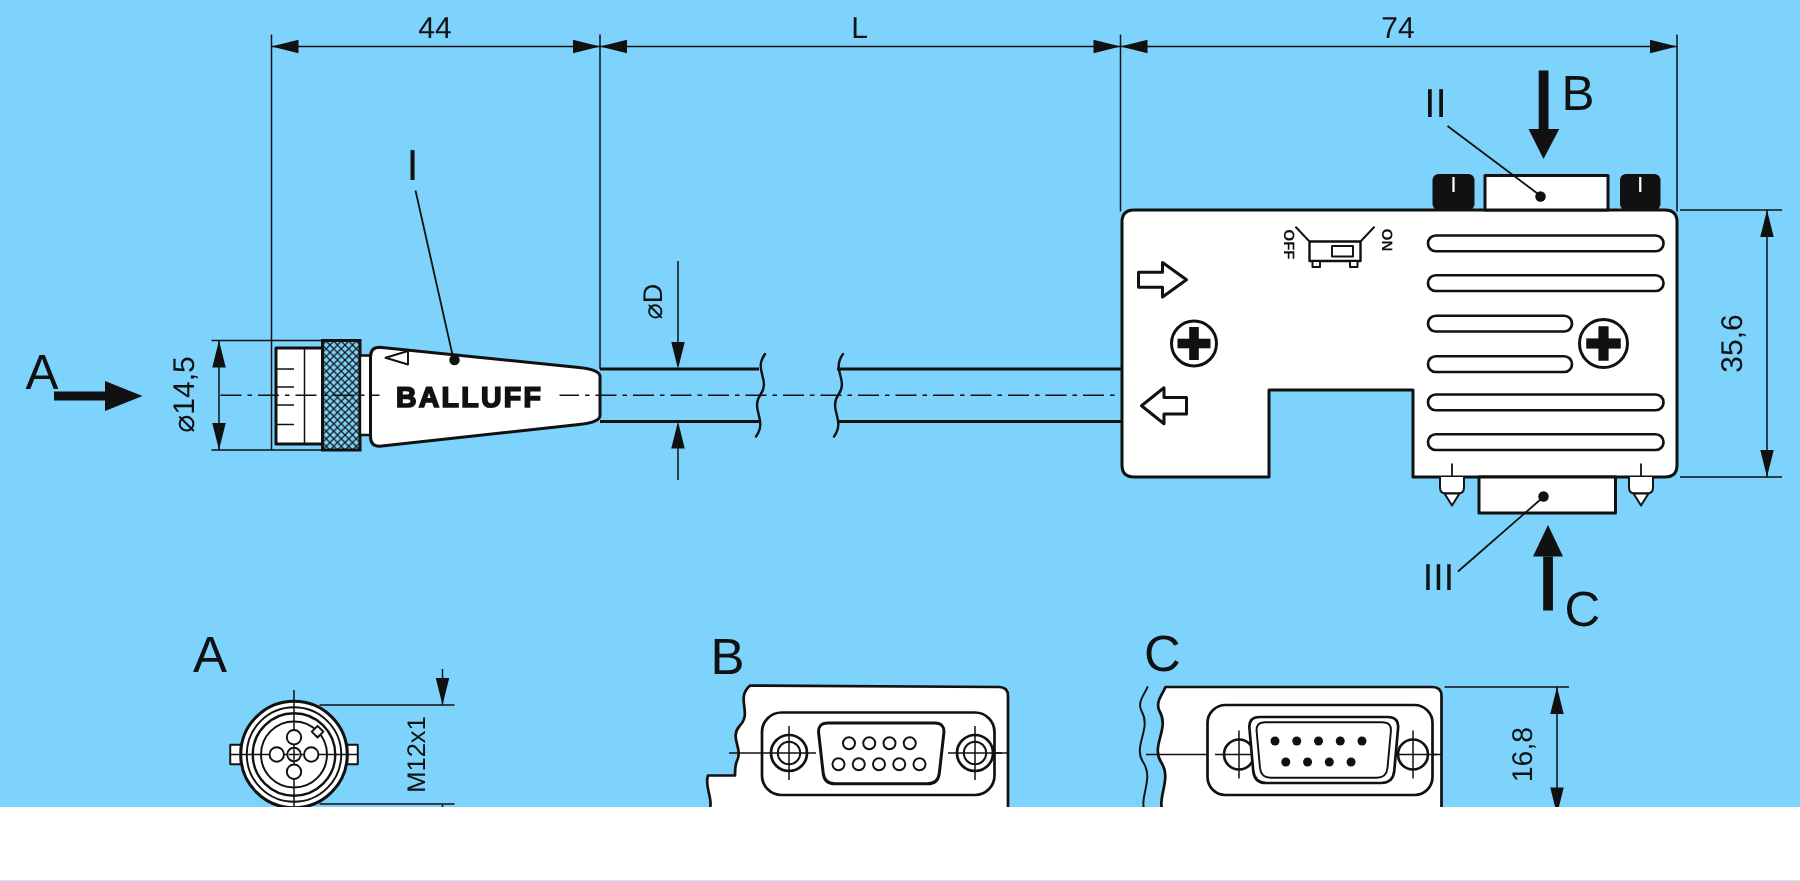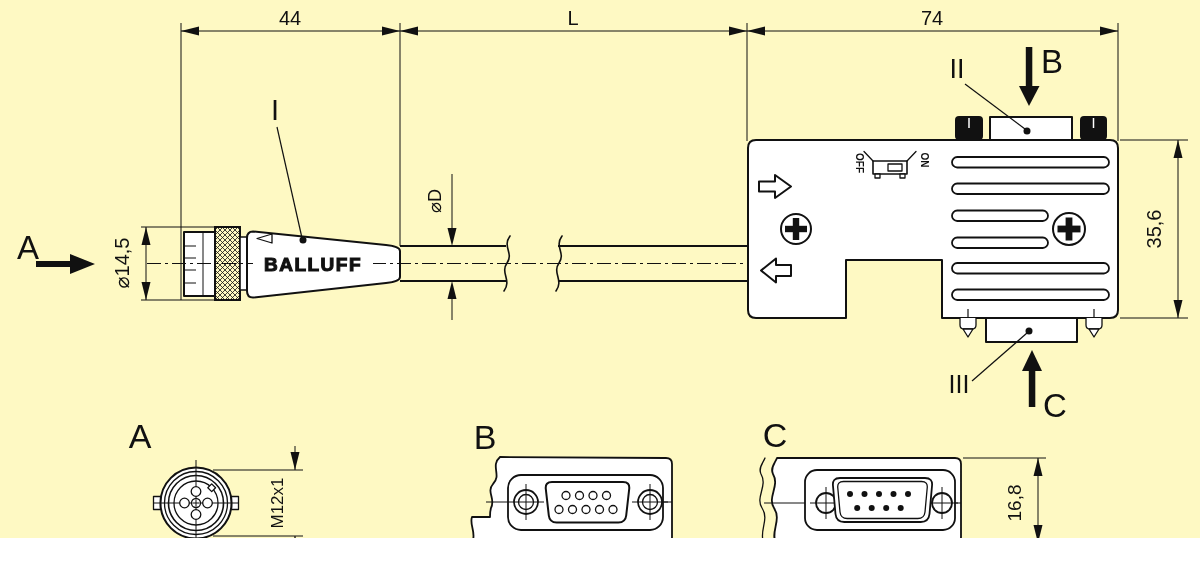--- a/index.html
+++ b/index.html
@@ -1,16 +1,16 @@
 <!DOCTYPE html>
 <html><head>
 <meta charset="utf-8">
 <style>
   html,body{margin:0;padding:0;background:#fff;}
-  .stage{width:1200px;height:538px;background:#fef9c3;position:relative;overflow:hidden;}
+  .stage{width:1200px;height:538px;background:#7dd3fc;position:relative;overflow:hidden;}
   svg text{font-family:"Liberation Sans","DejaVu Sans",sans-serif;fill:#111;}
   .s2{stroke:#111;stroke-width:2;fill:#fff;stroke-linejoin:round;}
   .s18{stroke:#111;stroke-width:1.8;fill:#fff;stroke-linejoin:round;}
   .s16{stroke:#111;stroke-width:1.6;fill:#fff;stroke-linejoin:round;}
   .s13{stroke:#111;stroke-width:1.3;fill:#fff;stroke-linejoin:round;}
   .o2{stroke:#111;stroke-width:2;fill:none;stroke-linejoin:round;}
   .o16{stroke:#111;stroke-width:1.6;fill:none;stroke-linejoin:round;stroke-linecap:round;}
   .o13{stroke:#111;stroke-width:1.3;fill:none;stroke-linejoin:round;stroke-linecap:round;}
   .l1{stroke:#111;stroke-width:1;fill:none;}
   .l12{stroke:#111;stroke-width:1.2;fill:none;}

